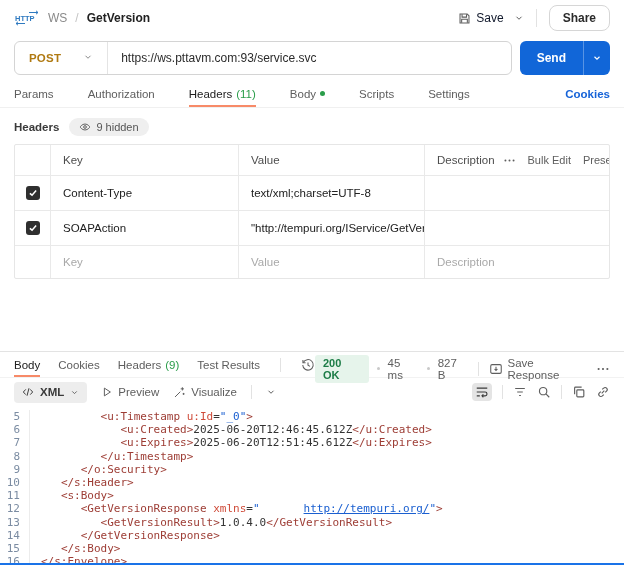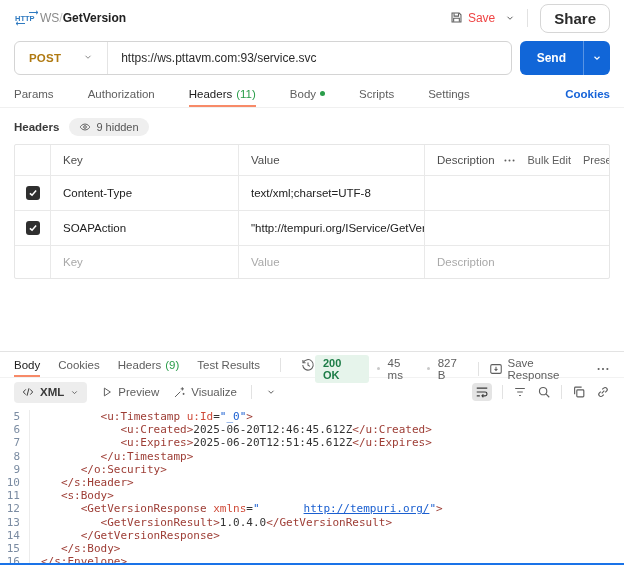--- a/index.html
+++ b/index.html
@@ -1,29 +1,29 @@
 <!DOCTYPE html>
 <html><head>
 <meta charset="utf-8">
 <style>
   * { margin:0; padding:0; box-sizing:border-box; }
   html,body { width:624px; height:565px; background:#fff; overflow:hidden;
     font-family:"Liberation Sans", sans-serif; color:#212121; }
 
   
   .top-bar { height:36px; padding:0 14px; display:flex; align-items:center; justify-content:space-between; }
-  .breadcrumb { display:flex; align-items:center; gap:0; font-size:12px; }
+  .breadcrumb { display:flex; align-items:center; gap:8px; font-size:12px; }
   .crumb-root { color:#8a8a8a; }
   .crumb-sep { color:#c4c4c4; }
   .crumb-current { font-weight:700; color:#212121; }
   .top-actions { display:flex; align-items:center; }
-  .save-group { display:flex; gap:5px; color:#ef4444; font-size:12px; cursor:pointer; }
+  .save-group { display:flex; align-items:center; gap:5px; color:#0f172a; font-size:12px; cursor:pointer; }
   .mini-caret { color:#5e5e5e; margin-left:10px; display:flex; }
   .vdiv { width:1px; height:18px; background:#e2e2e2; margin:0 12px; }
-  .share-btn { border:1px solid #d6d6d6; border-radius:8px; padding:5px 13px; font-size:15px; font-weight:600; color:#2b2b2b; background:#fff; cursor:pointer; }
+  .share-btn { border:1px solid #d6d6d6; border-radius:8px; padding:5px 13px; font-size:12px; font-weight:600; color:#2b2b2b; background:#fff; cursor:pointer; }
 
   
   .url-row { height:44px; padding:0 14px; display:flex; align-items:center; gap:8px; }
   .url-box { flex:1; height:34px; border:1px solid #d4d4d4; border-radius:6px; display:flex; align-items:center; background:#fff; overflow:hidden; }
   .method { display:flex; align-items:center; gap:22px; padding:0 14px; font-size:11.5px; font-weight:700; letter-spacing:.2px; cursor:pointer; }
   .method .chev { color:#8a8a8a; }
   .url-box .box-div { width:1px; align-self:stretch; background:#e4e4e4; }
   .url-text { padding:0 13px; font-size:12px; color:#2b2b2b; white-space:nowrap; }
   .send-btn { height:34px; border-radius:6px; color:#fff; display:flex; align-items:stretch; overflow:hidden; cursor:pointer; }
   .send-main { display:flex; align-items:center; padding:0 17px; font-size:12px; font-weight:600; }

